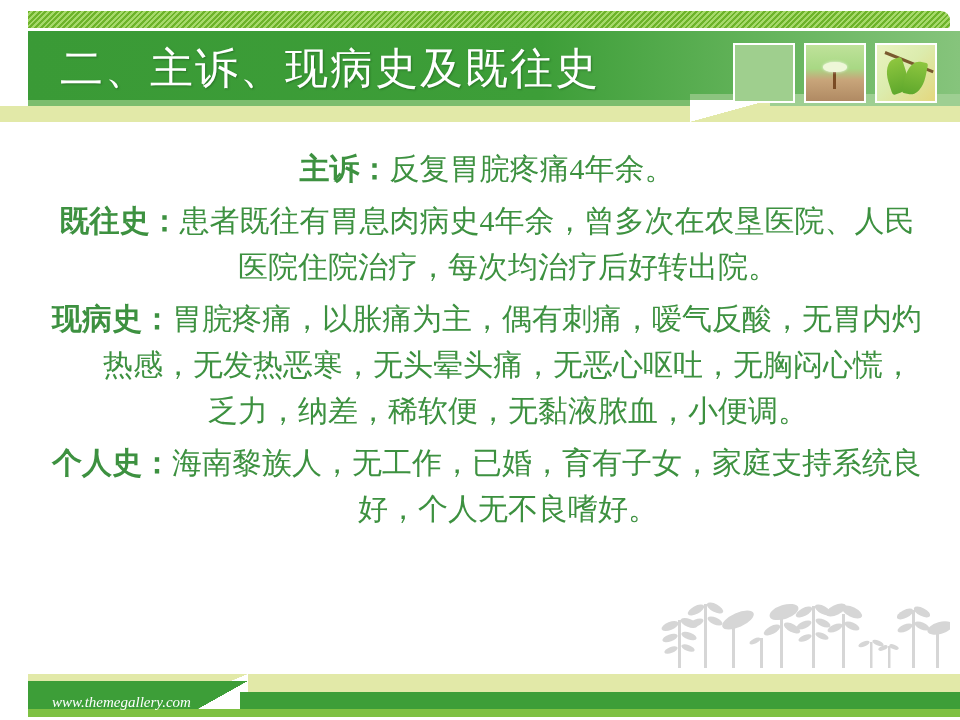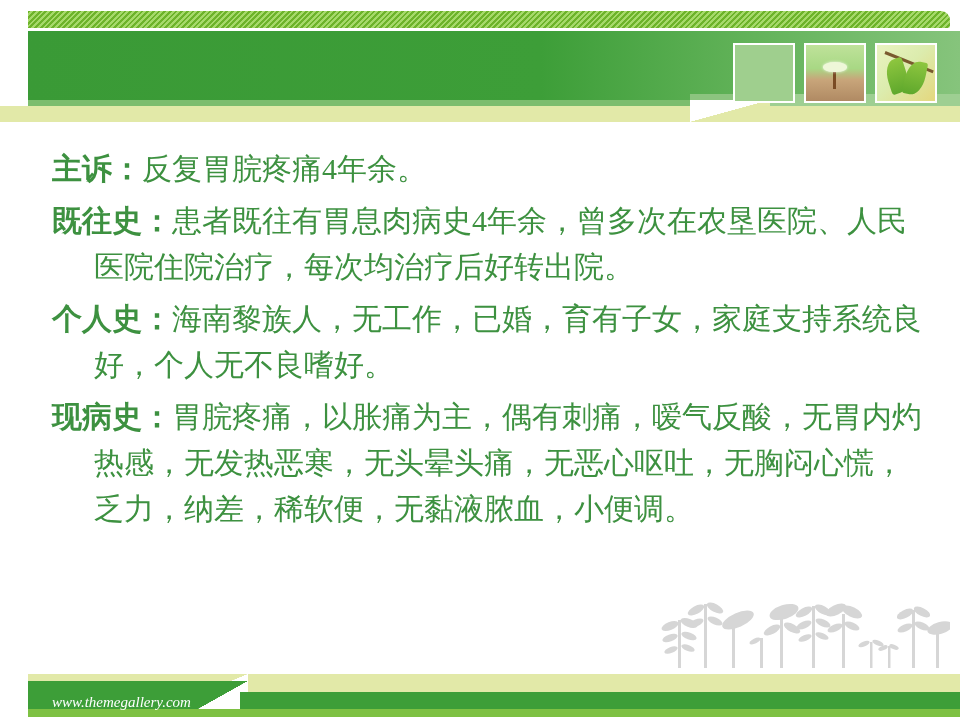--- a/index.html
+++ b/index.html
@@ -187,20 +187,21 @@
     width: 870px;
   }
   .para {
     color: #3d9140;
     font-family: "Liberation Serif", "DejaVu Serif", serif;
     font-size: 30px;
     line-height: 46px;
     margin: 0 0 6px 0;
     text-indent: 0;
     padding-left: 42px;
+    text-align: center;
   }
   .para .lead {
     margin-left: -42px;
     font-family: "Liberation Sans", "DejaVu Sans", sans-serif;
     font-weight: bold;
     font-size: 30px;
     color: #3d9140;
   }
   .para .body-text {
     font-family: "Liberation Serif", "DejaVu Serif", serif;
@@ -303,20 +304,21 @@
 
     <div class="header-bar"></div>
     <div class="header-bar-lightstrip"></div>
     <div class="header-bar-lightstrip2"></div>
     <div class="header-bar-lightstrip3"></div>
 
     <div class="header-shelf"></div>
     <div class="header-shelf-diag"></div>
     <div class="header-shelf-right"></div>
 
+    <div class="header-title">二、主诉、现病史及既往史</div>
 
     <div class="thumbs">
       <div class="thumb thumb-blank"></div>
       <div class="thumb thumb-sprout"></div>
       <div class="thumb thumb-leaf">
         <span class="twig"></span>
         <span class="lf1"></span>
         <span class="lf2"></span>
       </div>
     </div>
@@ -326,25 +328,25 @@
 
     <p class="para">
       <span class="lead">主诉：</span><span class="body-text">反复胃脘疼痛4年余。</span>
     </p>
 
     <p class="para">
       <span class="lead">既往史：</span><span class="body-text">患者既往有胃息肉病史4年余，曾多次在农垦医院、人民医院住院治疗，每次均治疗后好转出院。</span>
     </p>
 
     <p class="para">
+      <span class="lead">现病史：</span><span class="body-text">胃脘疼痛，以胀痛为主，偶有刺痛，嗳气反酸，无胃内灼热感，无发热恶寒，无头晕头痛，无恶心呕吐，无胸闷心慌，乏力，纳差，稀软便，无黏液脓血，小便调。</span>
+    </p>
+
+    <p class="para">
       <span class="lead">个人史：</span><span class="body-text">海南黎族人，无工作，已婚，育有子女，家庭支持系统良好，个人无不良嗜好。</span>
-    </p>
-
-    <p class="para">
-      <span class="lead">现病史：</span><span class="body-text">胃脘疼痛，以胀痛为主，偶有刺痛，嗳气反酸，无胃内灼热感，无发热恶寒，无头晕头痛，无恶心呕吐，无胸闷心慌，乏力，纳差，稀软便，无黏液脓血，小便调。</span>
     </p>
   </div>
 
   <svg class="plants" viewBox="0 0 290 72">
     <g fill="#d4d4d4">
 
       <rect x="18" y="24" width="3" height="48"></rect>
       <ellipse cx="10" cy="30" rx="9" ry="4" transform="rotate(-22 10 30)"></ellipse>
       <ellipse cx="29" cy="27" rx="9" ry="4" transform="rotate(22 29 27)"></ellipse>
       <ellipse cx="10" cy="42" rx="8" ry="3.5" transform="rotate(-20 10 42)"></ellipse>

